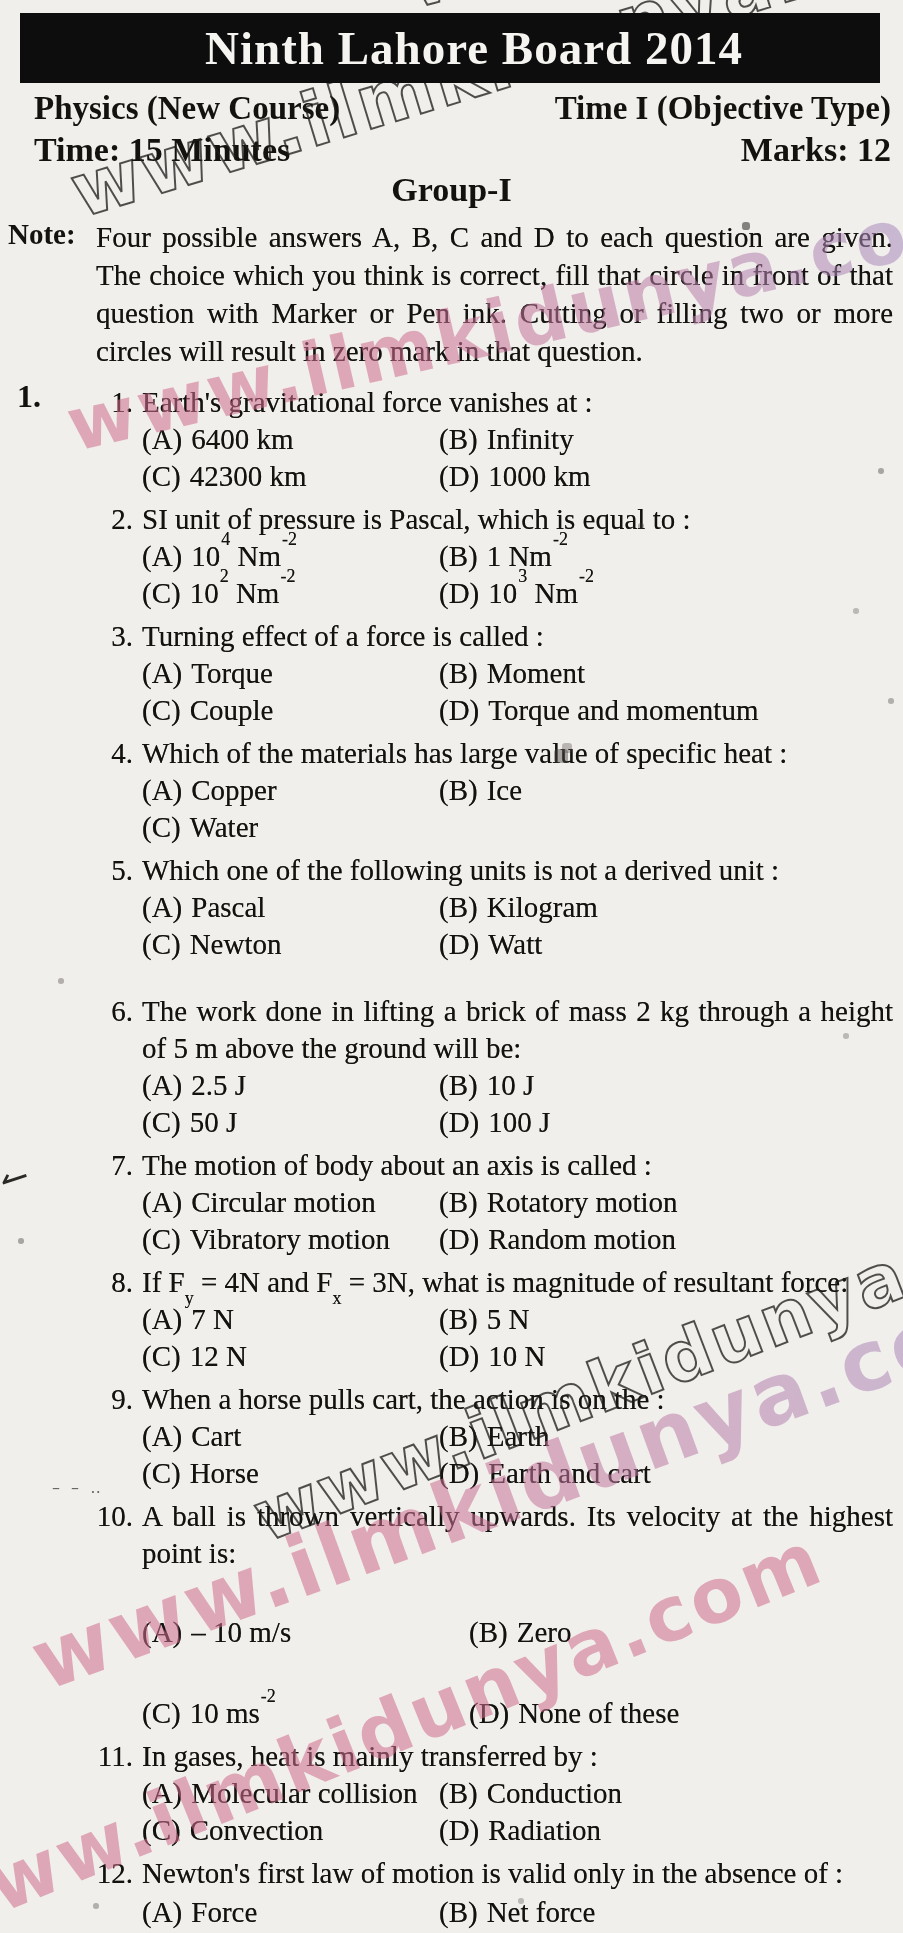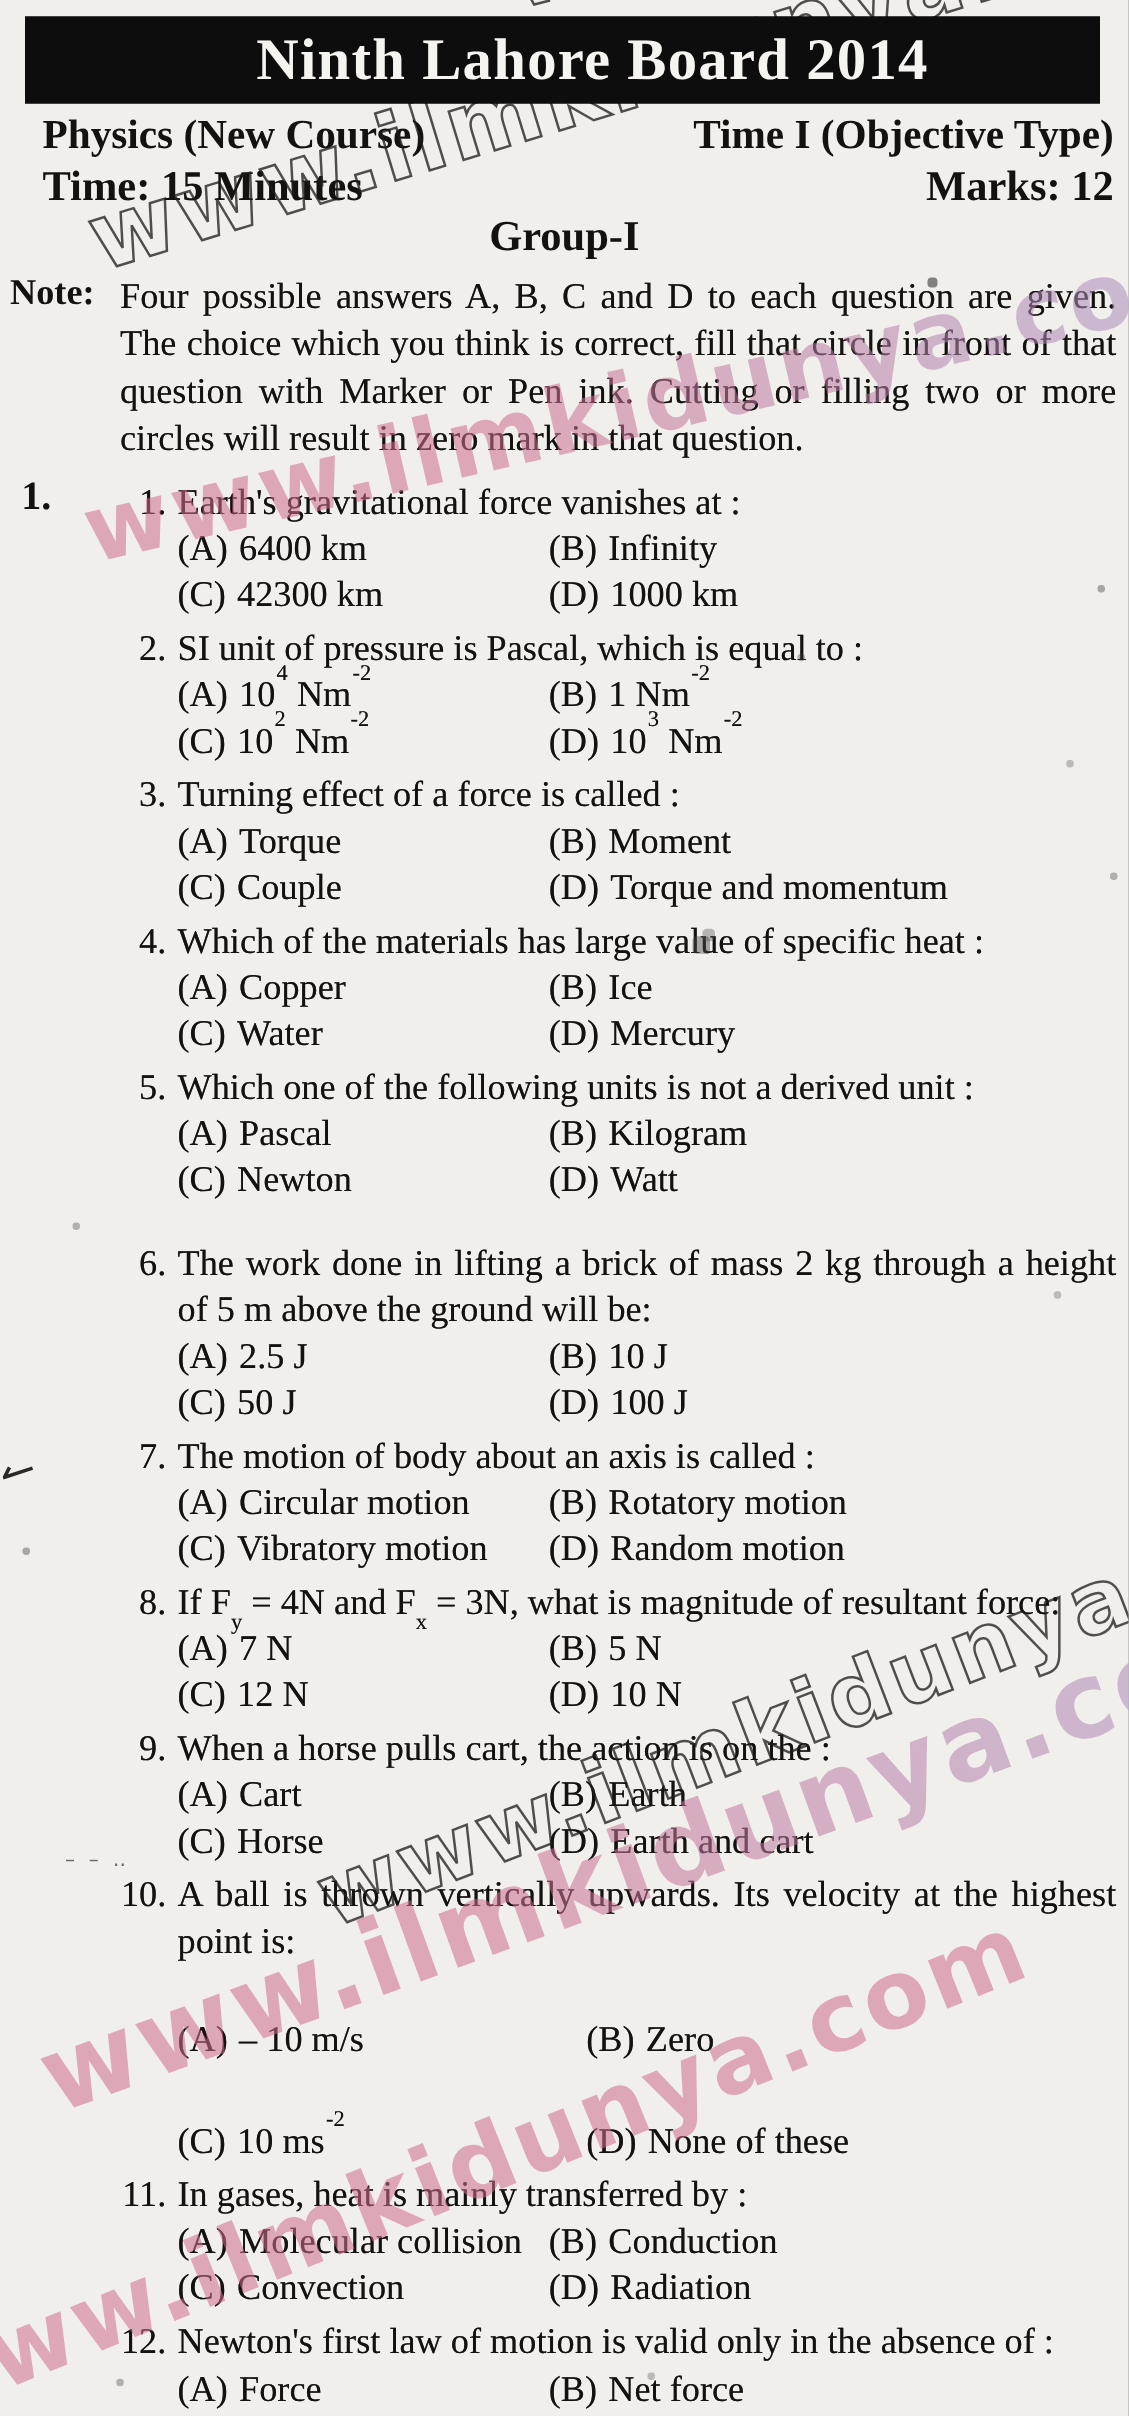--- a/index.html
+++ b/index.html
@@ -218,21 +218,20 @@
           </div>
         </div>
         <div class="q">
           <div class="qnum">4.</div>
           <div class="qbody">
             <div class="qtext">Which of the materials has large value of specific heat :</div>
             <div class="opts">
               <div class="opt"><span class="olabel">(A)</span><span class="otext">Copper</span></div>
               <div class="opt"><span class="olabel">(B)</span><span class="otext">Ice</span></div>
               <div class="opt"><span class="olabel">(C)</span><span class="otext">Water</span></div>
-              <div class="opt"><span class="olabel">(D)</span><span class="otext">Mercury</span></div>
             </div>
           </div>
         </div>
         <div class="q">
           <div class="qnum">5.</div>
           <div class="qbody">
             <div class="qtext">Which one of the following units is not a derived unit :</div>
             <div class="opts">
               <div class="opt"><span class="olabel">(A)</span><span class="otext">Pascal</span></div>
               <div class="opt"><span class="olabel">(B)</span><span class="otext">Kilogram</span></div>

